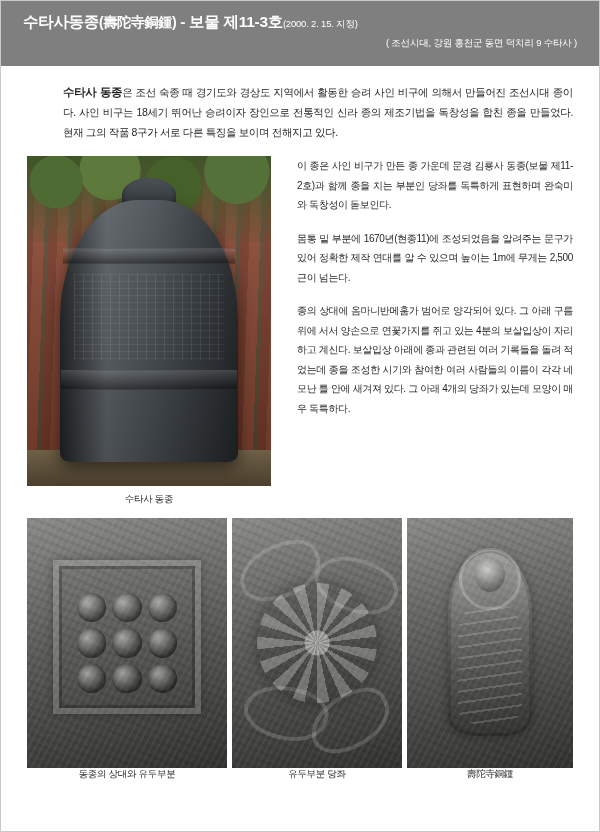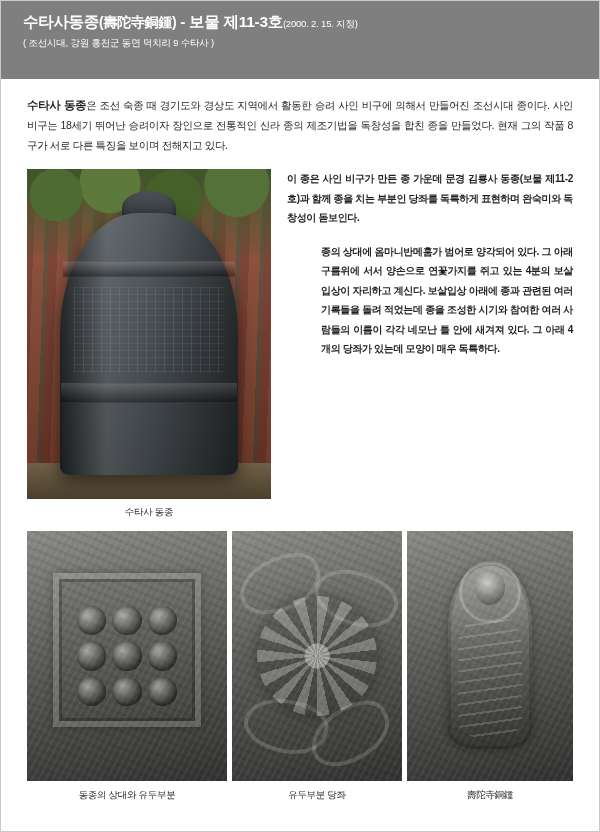--- a/index.html
+++ b/index.html
@@ -21,21 +21,21 @@
     box-sizing: border-box;
     border: 1px solid #c9c9c9;
     background: #ffffff;
     overflow: hidden;
   }
   
   .header {
     background: #7f7f7f;
     color: #ffffff;
     padding: 12px 22px 12px 22px;
-    height: 78px;
+    height: 65px;
     box-sizing: border-box;
   }
   .header-title {
     font-size: 15.5px;
     font-weight: bold;
     letter-spacing: -0.3px;
     line-height: 1.1;
     margin: 0 0 7px 0;
     white-space: nowrap;
   }
@@ -45,29 +45,31 @@
   .header-title .designation {
     font-size: 9.5px;
     font-weight: normal;
     letter-spacing: -0.2px;
   }
   .header-sub {
     font-size: 9.5px;
     letter-spacing: -0.2px;
     color: #ffffff;
     font-weight: normal;
+    text-align: right;
   }
   
   .intro {
     padding: 16px 26px 0 26px;
     font-size: 10.5px;
     line-height: 1.85;
     letter-spacing: -0.35px;
     color: #231f20;
     text-align: justify;
+    margin-left: 36px;
   }
   .intro b {
     font-weight: bold;
     font-size: 11.5px;
   }
   
   .main {
     display: flex;
     padding: 14px 26px 0 26px;
     box-sizing: border-box;
@@ -85,34 +87,32 @@
   }
   .caption {
     text-align: center;
     font-size: 9.5px;
     letter-spacing: -0.3px;
     padding-top: 7px;
     color: #231f20;
   }
   .text-col {
     flex: 1 1 auto;
-    padding-left: 16px;
+    padding-left: 26px;
     font-size: 10px;
     line-height: 1.95;
     letter-spacing: -0.35px;
     text-align: justify;
     color: #231f20;
-    font-weight: bold;
   }
   .text-col p {
     margin: 0 0 14px 0;
   }
   .text-col p:last-child {
     margin-bottom: 0;
-    margin-left: 34px;
   }
   
   .strip {
     display: flex;
     padding: 12px 26px 0 26px;
     gap: 5px;
     box-sizing: border-box;
   }
   .strip-item {
     position: relative;
@@ -305,21 +305,20 @@
   .bodhi-robe {
     position: absolute;
     left: 10px; right: 10px; top: 52px; bottom: 12px;
     background: repeating-linear-gradient(172deg, rgba(255,255,255,0.16) 0 2px, transparent 2px 11px);
     border-radius: 30px 30px 18px 18px;
   }
   .strip-caption {
     text-align: center;
     font-size: 9.5px;
     letter-spacing: -0.3px;
-    padding-top: 8px;
     color: #231f20;
   }
 </style>
 </head>
 <body>
 
 <div class="page">
 
   <div class="header">
     <div class="header-title">
@@ -343,20 +342,21 @@
         <div class="bell-body"></div>
         <div class="bell-band b1"></div>
         <div class="bell-text"></div>
         <div class="bell-band b2"></div>
       </div>
       <div class="caption">수타사 동종</div>
     </div>
 
     <div class="text-col">
       <p>이 종은 사인 비구가 만든 종 가운데 문경 김룡사 동종(보물 제11-2호)과 함께 종을 치는 부분인 당좌를 독특하게 표현하며 완숙미와 독창성이 돋보인다.</p>
+      <p>몸통 밑 부분에 1670년(현종11)에 조성되었음을 알려주는 문구가 있어 정확한 제작 연대를 알 수 있으며 높이는 1m에 무게는 2,500근이 넘는다.</p>
       <p>종의 상대에 옴마니반메훔가 범어로 양각되어 있다. 그 아래 구름위에 서서 양손으로 연꽃가지를 쥐고 있는 4분의 보살입상이 자리하고 계신다. 보살입상 아래에 종과 관련된 여러 기록들을 돌려 적었는데 종을 조성한 시기와 참여한 여러 사람들의 이름이 각각 네모난 틀 안에 새겨져 있다. 그 아래 4개의 당좌가 있는데 모양이 매우 독특하다.</p>
     </div>
   </div>
 
   <div class="strip">
 
     <div class="strip-item a">
       <div class="strip-photo">
         <div class="relief"></div>
         <div class="relief-grain"></div>

